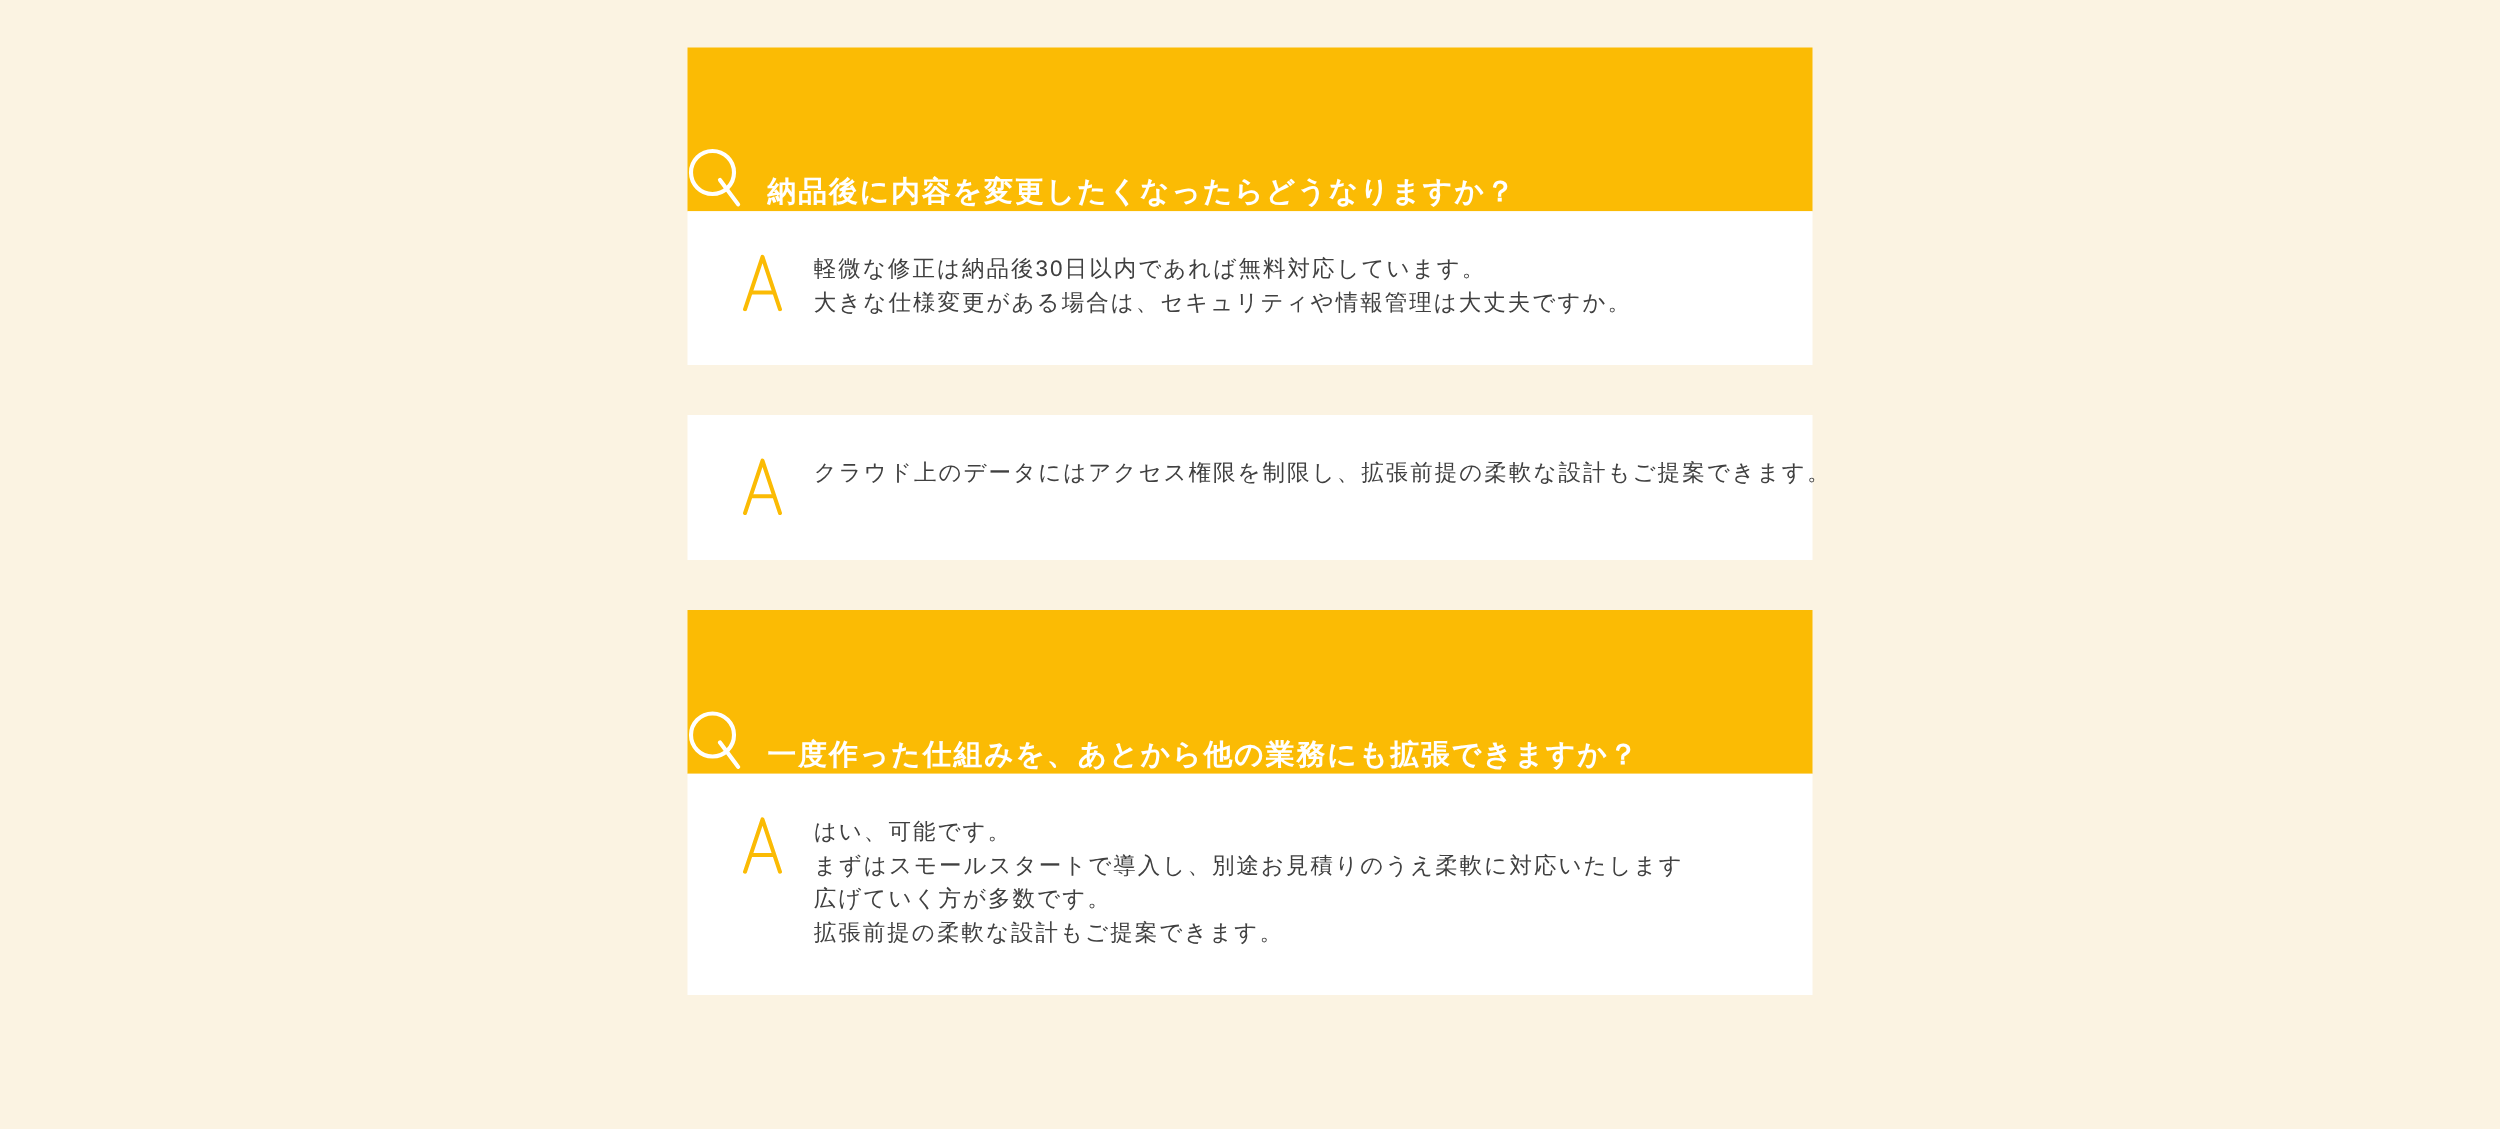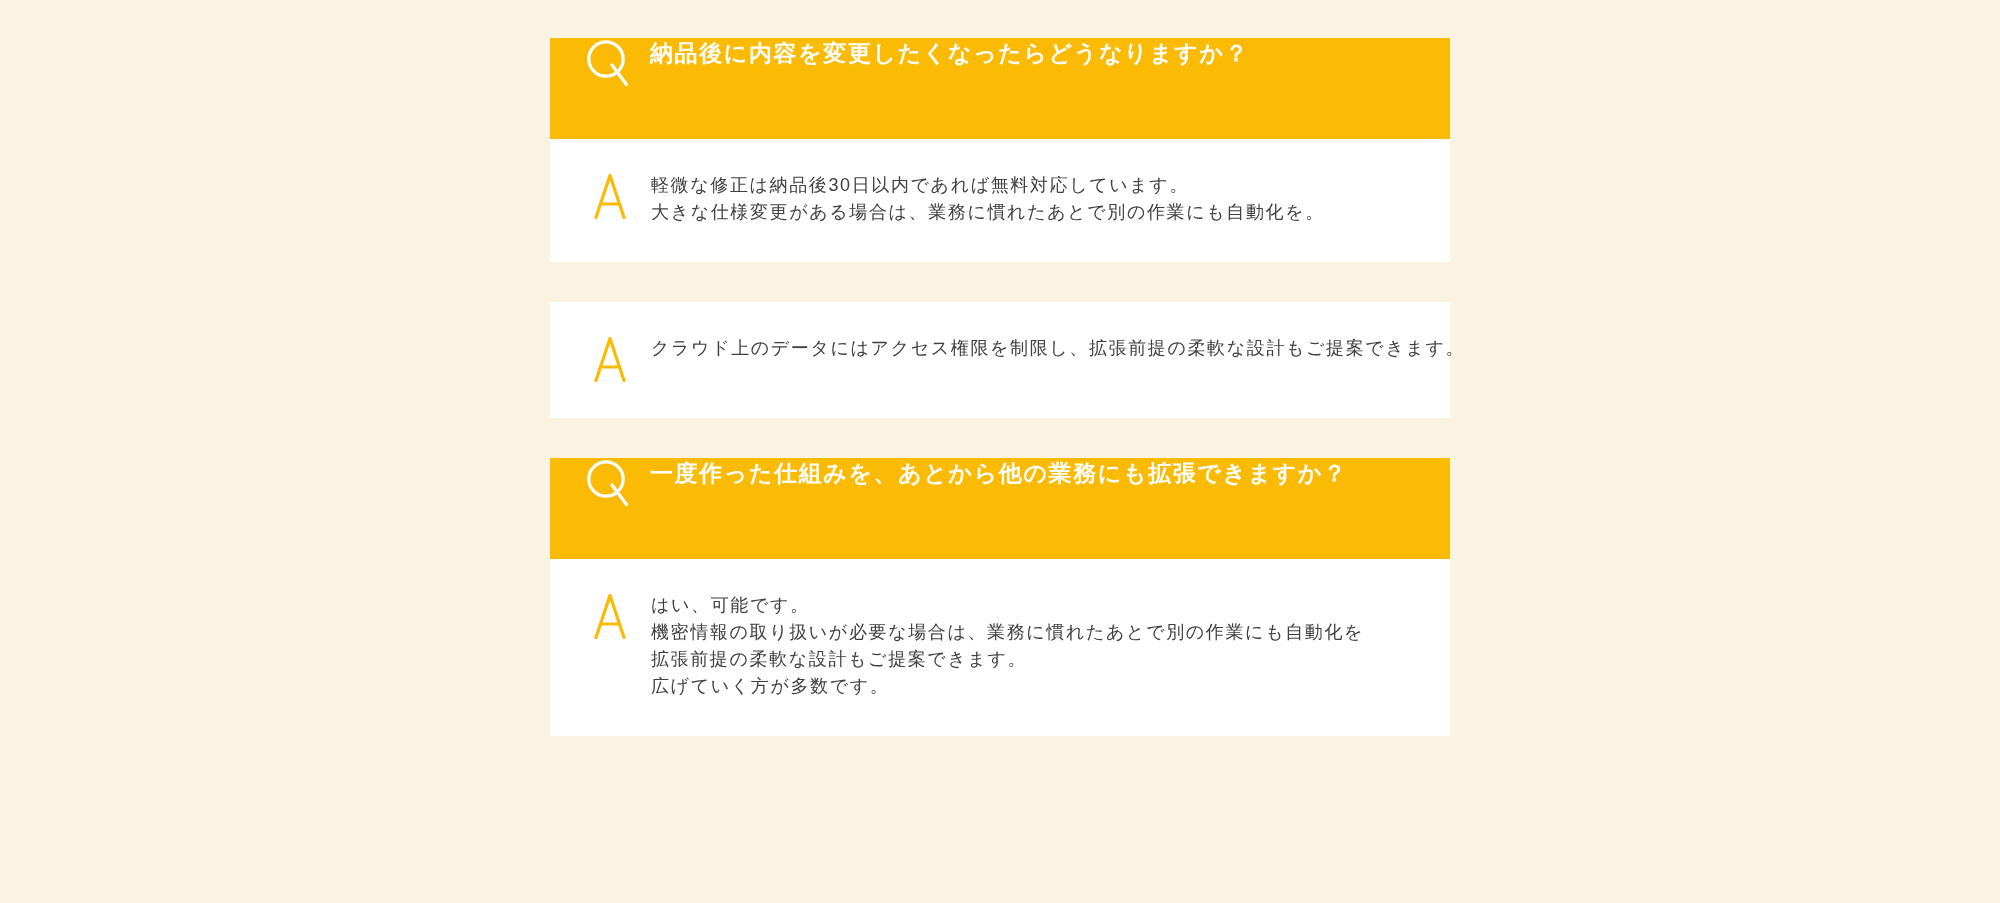--- a/index.html
+++ b/index.html
@@ -25,25 +25,24 @@
   .faq-section {
     position: absolute;
     left: 550px;
     top: 38px;
     width: 900px;
   }
   .faq-item { margin-bottom: 40px; }
   .faq-item:last-child { margin-bottom: 12px; }
 
   .q-bar {
-    height: 101px;
+    height: 131px;
     background: var(--accent);
     display: flex;
-    align-items: flex-start;
-    padding-left: 36px;
+    align-items: flex-end;
   }
   .q-icon {
     width: 46px;
     height: 52px;
     margin-right: 18px;
     flex: none;
   }
   .q-text {
     color: var(--q-text);
     font-size: 23px;
@@ -87,21 +86,21 @@
         </svg>
         <div class="q-text">納品後に内容を変更したくなったらどうなりますか？</div>
       </div>
       <div class="a-box">
         <svg class="a-icon" viewBox="0 0 34 46" aria-hidden="true">
           <path d="M3,44.5 L17,2.5 L31,44.5" fill="none" stroke="var(--accent)" stroke-width="3.2" stroke-linecap="round" stroke-linejoin="round"></path>
           <line x1="8.8" y1="31" x2="25.2" y2="31" stroke="var(--accent)" stroke-width="3.2" stroke-linecap="round"></line>
         </svg>
         <div class="a-text">
           <div class="a-line">軽微な修正は納品後30日以内であれば無料対応しています。</div>
-          <div class="a-line">大きな仕様変更がある場合は、業務に慣れたあとで別の作業にも自動化を。</div>
+          <div class="a-line">大きな仕様変更がある場合は、セキュリティや情報管理は大丈夫ですか。</div>
         </div>
       </div>
     </div>
 
     <div class="faq-item">
       <div class="a-box">
         <svg class="a-icon" viewBox="0 0 34 46" aria-hidden="true">
           <path d="M3,44.5 L17,2.5 L31,44.5" fill="none" stroke="var(--accent)" stroke-width="3.2" stroke-linecap="round" stroke-linejoin="round"></path>
           <line x1="8.8" y1="31" x2="25.2" y2="31" stroke="var(--accent)" stroke-width="3.2" stroke-linecap="round"></line>
         </svg>
@@ -119,21 +118,21 @@
         </svg>
         <div class="q-text">一度作った仕組みを、あとから他の業務にも拡張できますか？</div>
       </div>
       <div class="a-box">
         <svg class="a-icon" viewBox="0 0 34 46" aria-hidden="true">
           <path d="M3,44.5 L17,2.5 L31,44.5" fill="none" stroke="var(--accent)" stroke-width="3.2" stroke-linecap="round" stroke-linejoin="round"></path>
           <line x1="8.8" y1="31" x2="25.2" y2="31" stroke="var(--accent)" stroke-width="3.2" stroke-linecap="round"></line>
         </svg>
         <div class="a-text">
           <div class="a-line">はい、可能です。</div>
-          <div class="a-line">機密情報の取り扱いが必要な場合は、業務に慣れたあとで別の作業にも自動化を</div>
+          <div class="a-line">まずはスモールスタートで導入し、別途お見積りのうえ柔軟に対応いたします</div>
+          <div class="a-line">広げていく方が多数です。</div>
           <div class="a-line">拡張前提の柔軟な設計もご提案できます。</div>
-          <div class="a-line">広げていく方が多数です。</div>
         </div>
       </div>
     </div>
 
   </div>
 </div>
 
 </body></html>

